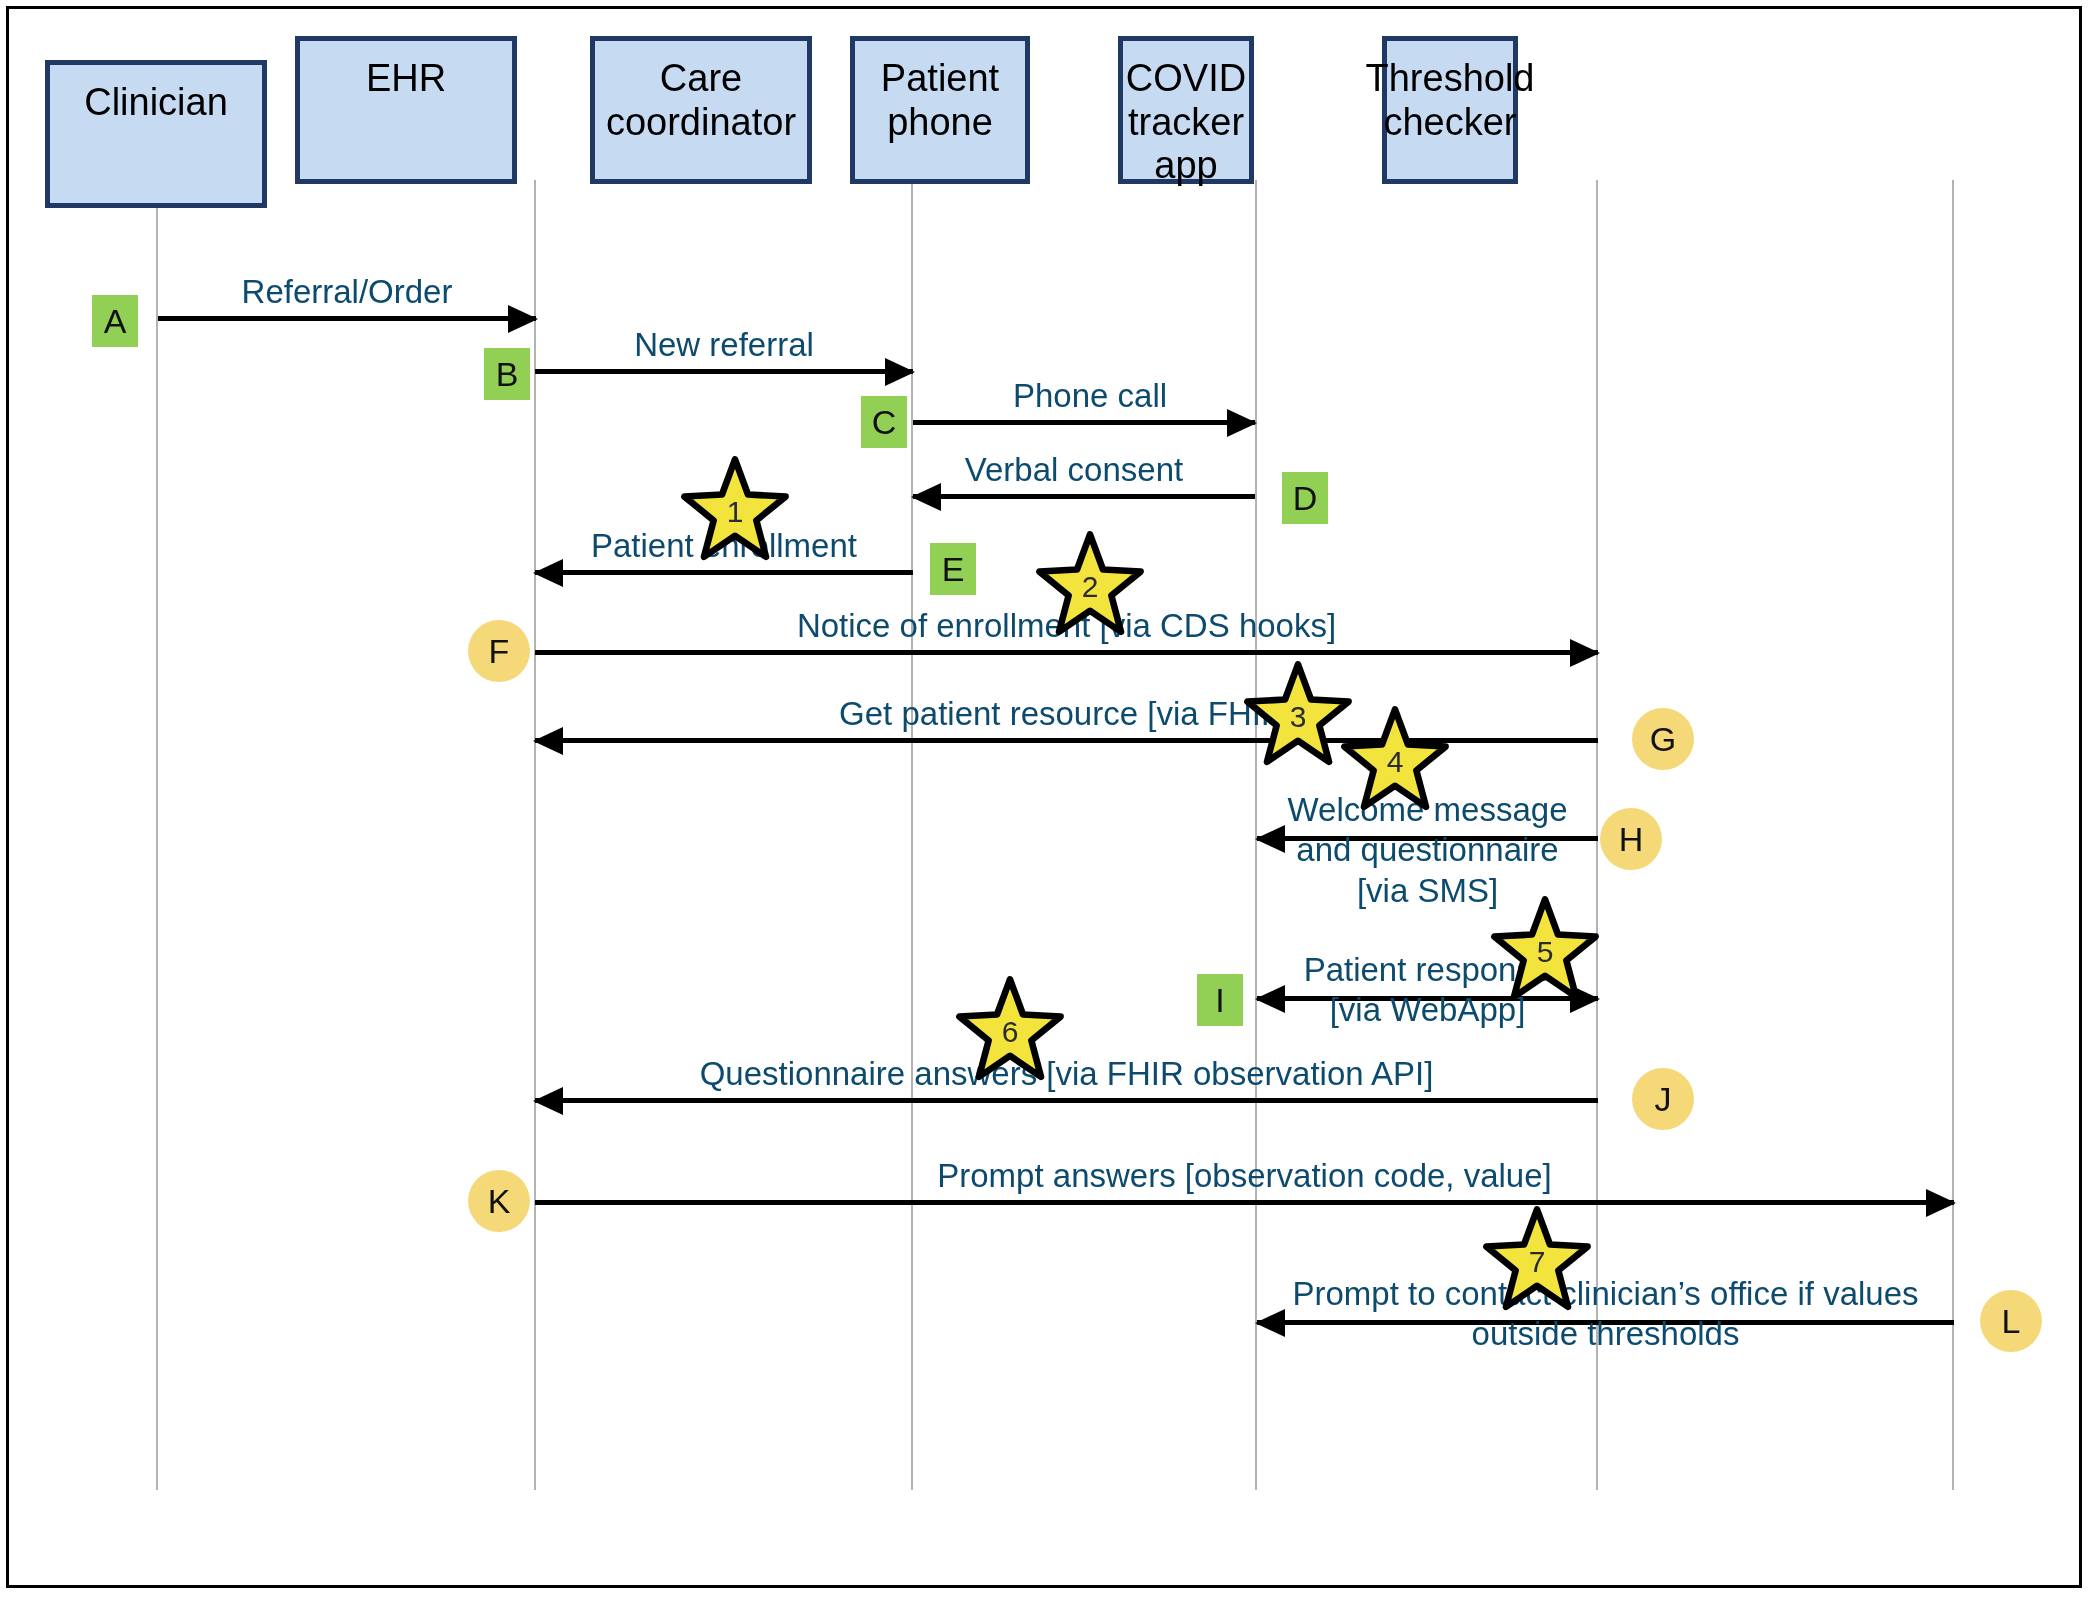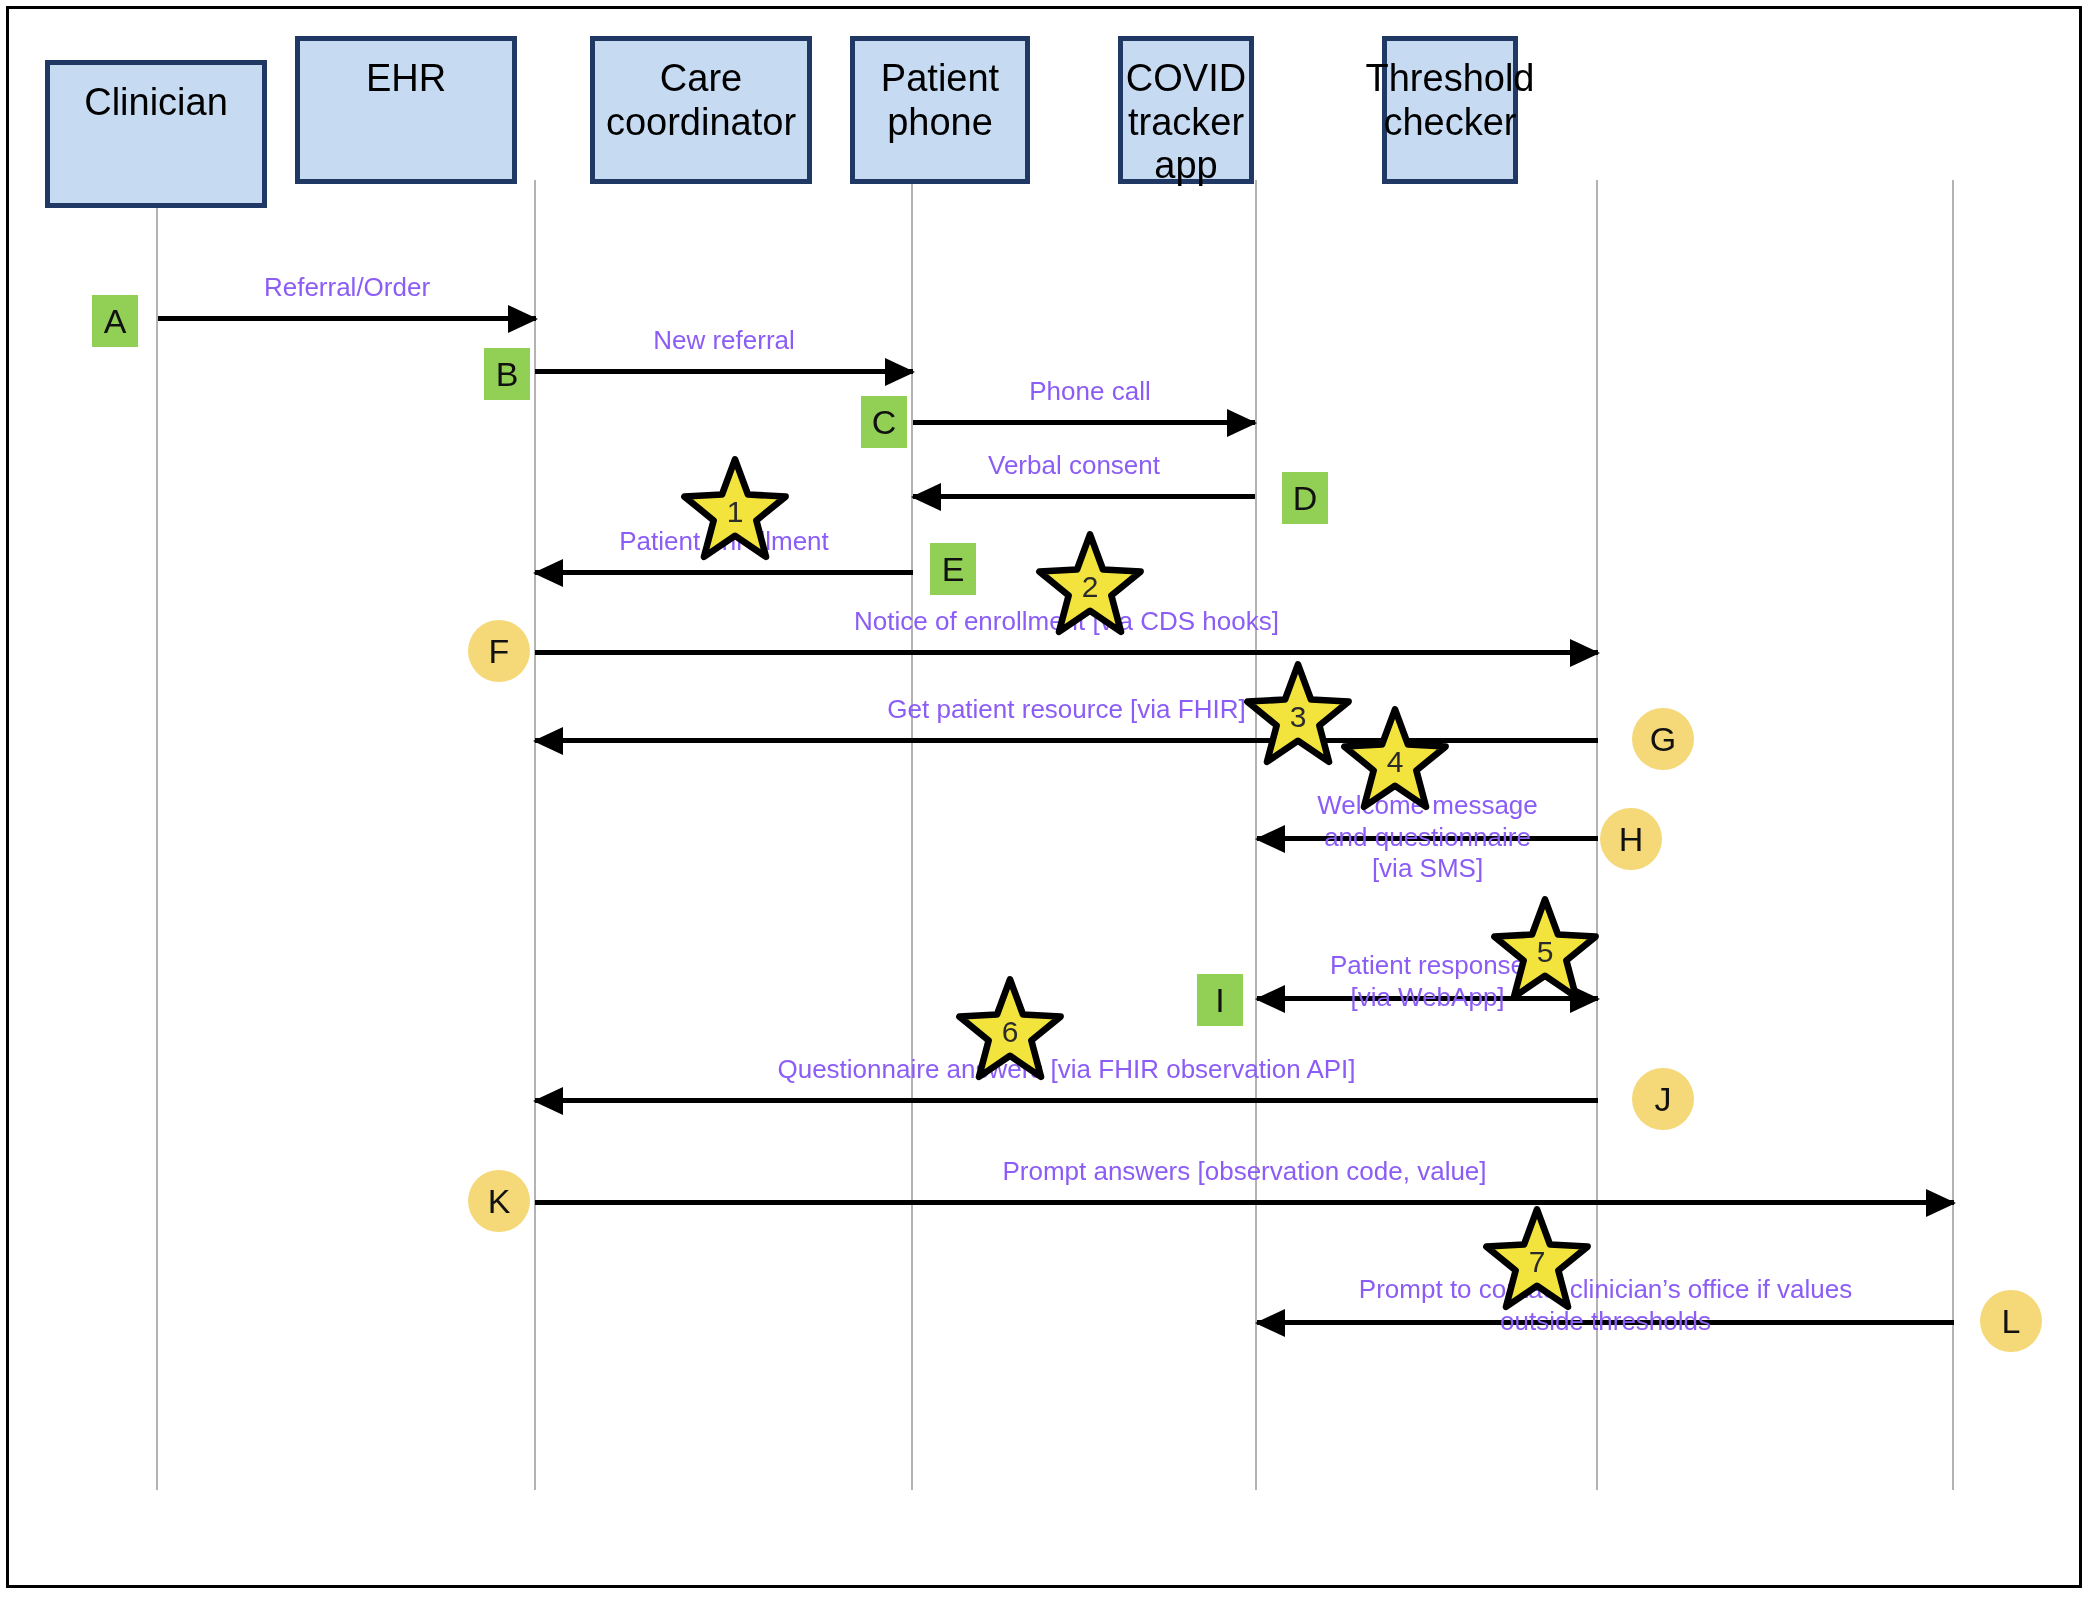--- a/index.html
+++ b/index.html
@@ -77,23 +77,23 @@
     right: -2px;
     border-left: 30px solid #000000;
   }
   .arrowhead.left {
     left: -2px;
     border-right: 30px solid #000000;
   }
   
   .msg-label {
     position: absolute;
-    font-size: 26px;
+    font-size: 33px;
     line-height: 1.22;
-    color: #8b5cf6;
+    color: #0c4a6e;
     text-align: center;
     white-space: pre-line;
     font-family: "Liberation Sans", sans-serif;
   }
   
   .marker-square {
     position: absolute;
     background: #92cf55;
     display: flex;
     align-items: center;

